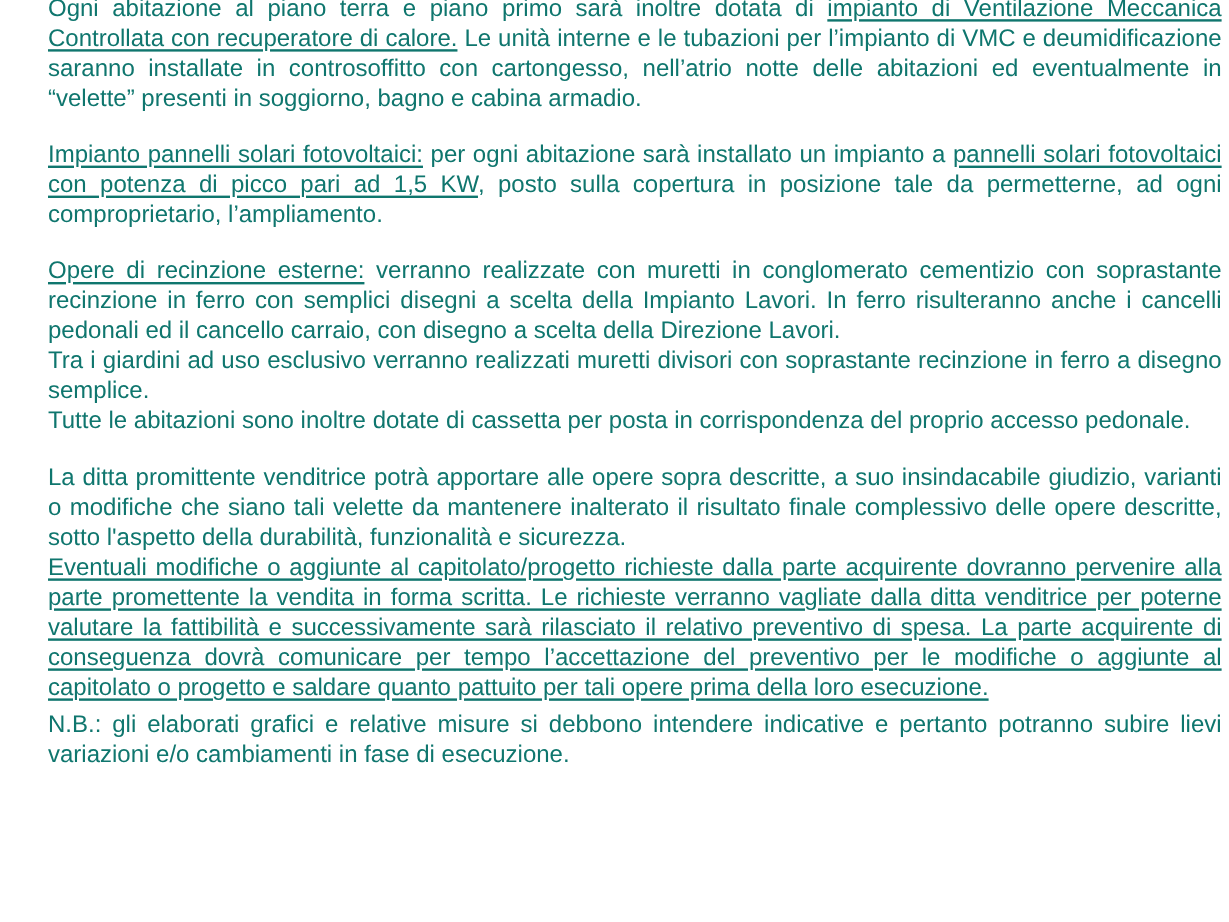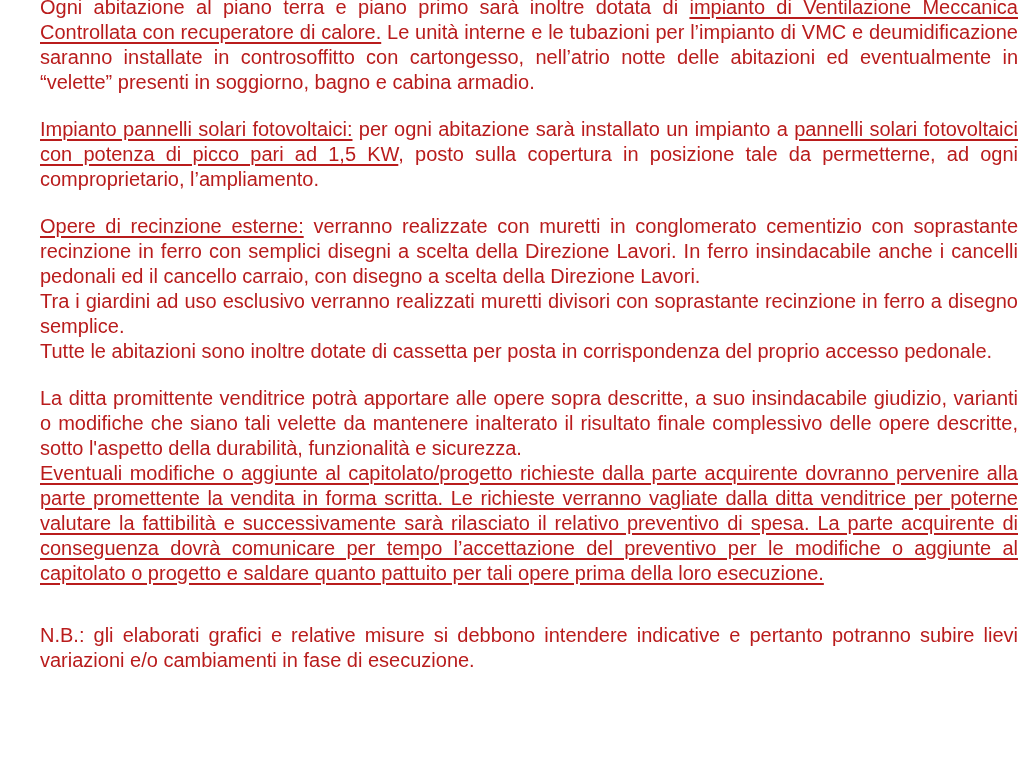--- a/index.html
+++ b/index.html
@@ -10,50 +10,50 @@
   .page {
     position: relative;
     box-sizing: border-box;
     width: 1024px;
     height: 768px;
     overflow: hidden;
     background: #ffffff;
     font-family: "Liberation Sans", sans-serif;
     font-size: 20px;
     line-height: 25px;
-    color: #b91c1c;
+    color: #0f766e;
     padding: 0 6px 0 40px;
   }
   p {
     margin: 0;
     text-align: justify;
   }
   .first { margin-top: -5px; }
   .block { margin-top: 22px; }
-  .block-lg { margin-top: 37px; }
+  .block-lg { margin-top: 6px; }
   .b { font-weight: normal; }
   .u { text-decoration: underline; text-underline-offset: 3px; }
   .i { font-style: italic; }
 </style>
 </head>
 <body>
 
 <div class="page">
 
   <p class="first">
     <span>Ogni abitazione al piano terra e piano primo sarà inoltre dotata di </span><span class="u">impianto di Ventilazione Meccanica Controllata con recuperatore di calore.</span><span> Le unità interne e le tubazioni per l’impianto di VMC e deumidificazione saranno installate in controsoffitto con cartongesso, nell’atrio notte delle abitazioni ed eventualmente in “velette” presenti in soggiorno, bagno e cabina armadio.</span>
   </p>
 
   <p class="block">
     <span class="b u">Impianto pannelli solari fotovoltaici:</span><span> per ogni abitazione sarà installato un impianto a </span><span class="u">pannelli solari fotovoltaici con potenza di picco pari ad 1,5 KW</span><span>, posto sulla copertura in posizione tale da permetterne, ad ogni comproprietario, l’ampliamento.</span>
   </p>
 
   <div class="block">
     <p>
-      <span class="b u">Opere di recinzione esterne:</span><span> verranno realizzate con muretti in conglomerato cementizio con soprastante recinzione in ferro con semplici disegni a scelta della Direzione Lavori. In ferro insindacabile anche i cancelli pedonali ed il cancello carraio, con disegno a scelta della Direzione Lavori.</span>
+      <span class="b u">Opere di recinzione esterne:</span><span> verranno realizzate con muretti in conglomerato cementizio con soprastante recinzione in ferro con semplici disegni a scelta della Impianto Lavori. In ferro risulteranno anche i cancelli pedonali ed il cancello carraio, con disegno a scelta della Direzione Lavori.</span>
     </p>
     <p>
       <span>Tra i giardini ad uso esclusivo verranno realizzati muretti divisori con soprastante recinzione in ferro a disegno semplice.</span>
     </p>
     <p>
       <span>Tutte le abitazioni sono inoltre dotate di cassetta per posta in corrispondenza del proprio accesso pedonale.</span>
     </p>
   </div>
 
   <div class="block">

